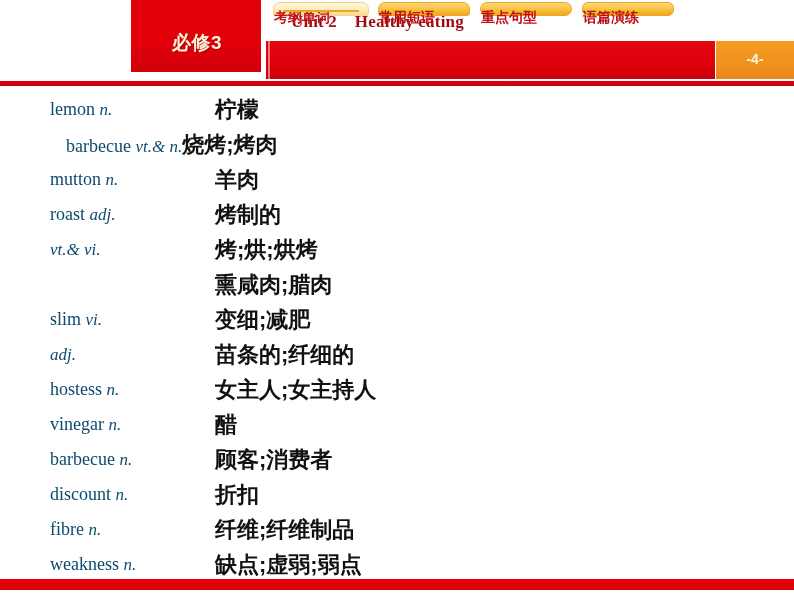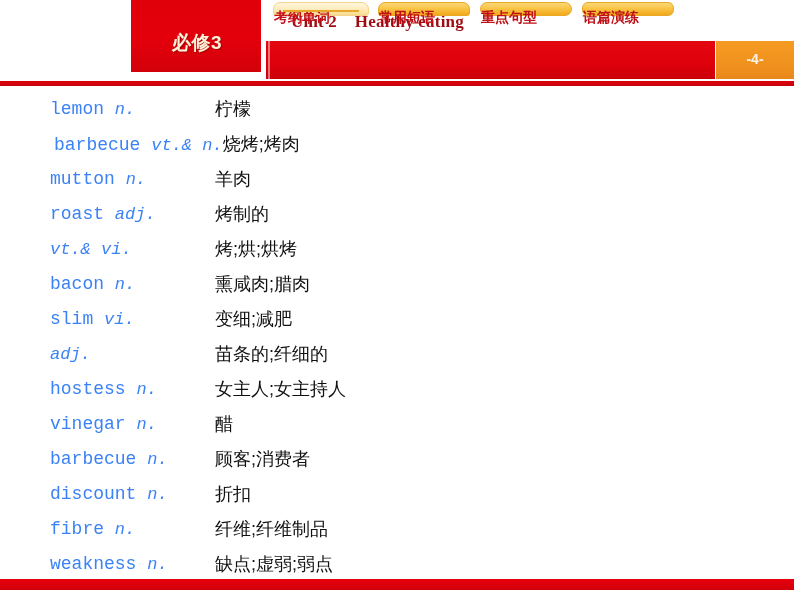--- a/index.html
+++ b/index.html
@@ -151,49 +151,50 @@
   .word-row {
     position: relative;
     height: 35px;
     line-height: 35px;
     white-space: nowrap;
   }
   .w-term {
     position: absolute;
     left: 50px;
     top: 0;
-    font-family: Liberation Mono, monospace;
+    font-family: Liberation Serif, serif;
     font-size: 18px;
-    color: #3b82f6;
+    color: #0c4a6e;
   }
   .w-pos {
     font-style: italic;
     font-size: 17px;
   }
   .w-def {
     position: absolute;
     left: 215px;
     top: 0;
     font-family: "Liberation Sans", "DejaVu Sans", sans-serif;
-    font-size: 18px;
+    font-size: 22px;
     color: #111111;
+    font-weight: bold;
   }
   
   .word-row.tight .w-def {
     position: static;
     display: inline;
     margin-left: 0;
   }
   .word-row.tight .w-term {
     position: static;
     display: inline;
     margin-left: 50px;
   }
   .word-row.tight {
-    padding-left: 4px;
+    padding-left: 16px;
   }
 
   
   #footer-rule {
     position: absolute;
     left: 0;
     top: 579px;
     width: 794px;
     height: 11px;
     background: #E3000B;
@@ -246,21 +247,20 @@
     </div>
     <div class="word-row">
       <span class="w-term"><span>roast</span> <span class="w-pos">adj.</span></span>
       <span class="w-def">烤制的</span>
     </div>
     <div class="word-row">
       <span class="w-term"><span class="w-pos">vt.&amp; vi.</span></span>
       <span class="w-def">烤;烘;烘烤</span>
     </div>
     <div class="word-row">
-      <span class="w-term"><span>bacon</span> <span class="w-pos">n.</span></span>
       <span class="w-def">熏咸肉;腊肉</span>
     </div>
     <div class="word-row">
       <span class="w-term"><span>slim</span> <span class="w-pos">vi.</span></span>
       <span class="w-def">变细;减肥</span>
     </div>
     <div class="word-row">
       <span class="w-term"><span class="w-pos">adj.</span></span>
       <span class="w-def">苗条的;纤细的</span>
     </div>

